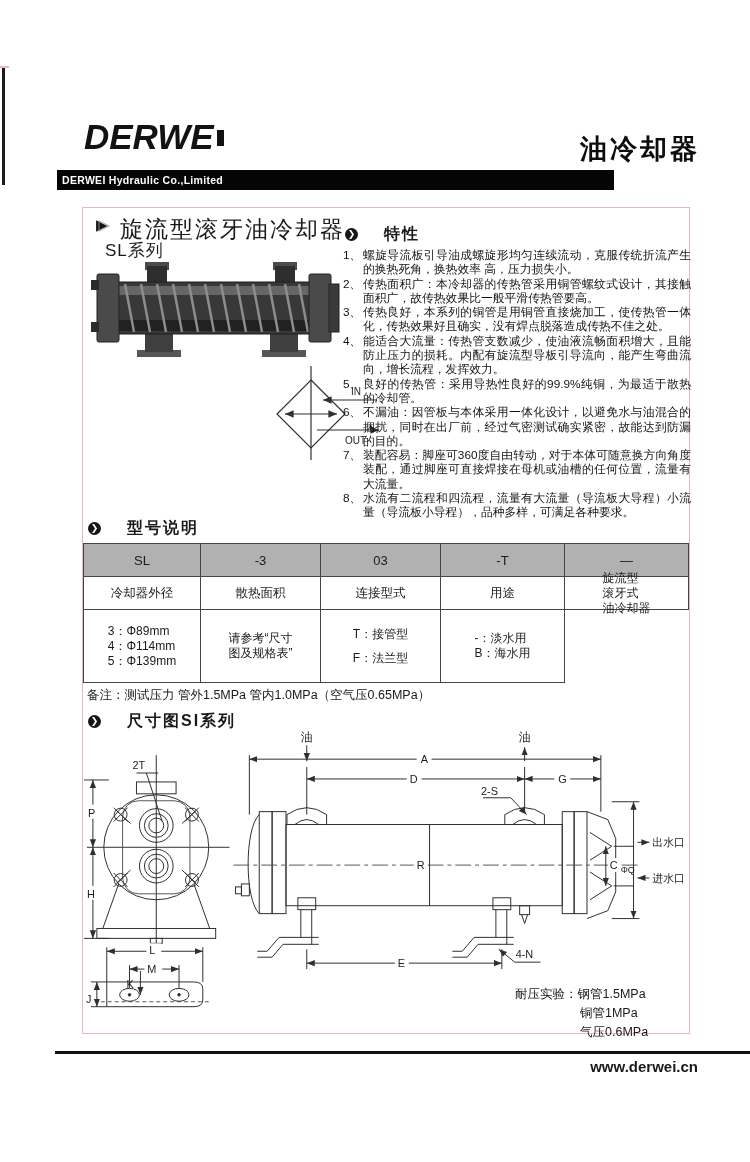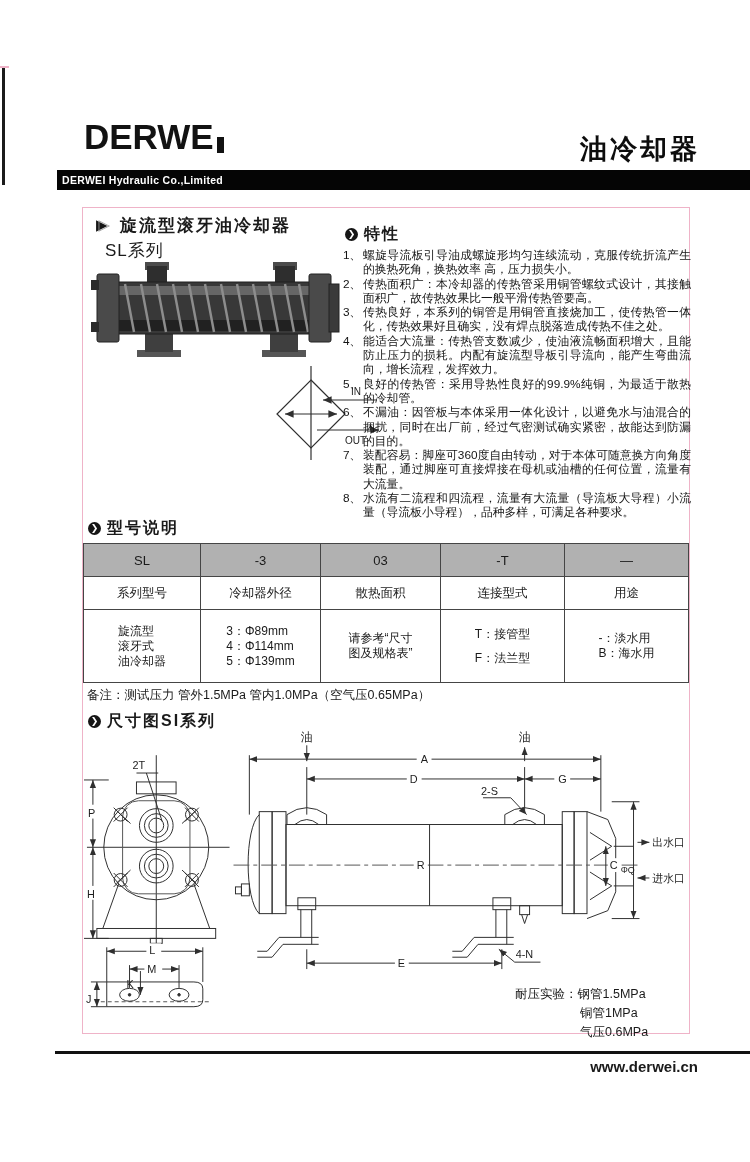--- a/index.html
+++ b/index.html
@@ -3,44 +3,44 @@
 <meta charset="utf-8">
 <style>
   * { margin:0; padding:0; box-sizing:border-box; }
   html,body { background:#e9e9e9; }
   body { font-family:"Liberation Sans","DejaVu Sans",sans-serif; color:#1a1a1a; }
   .page { position:relative; width:750px; height:1162px; background:#ffffff; margin:0 auto; overflow:hidden; }
 
   
   .corner-tick { position:absolute; left:0; top:66px; width:9px; height:2px; background:#efb3c8; }
   .left-bar { position:absolute; left:2px; top:68px; width:3px; height:117px; background:#1b1b1b; }
-  .logo { position:absolute; left:84px; top:119px; display:flex; align-items:flex-end; }
+  .logo { position:absolute; left:84px; top:119px; display:flex; align-items:center;font-style:italic; }
   .logo .word { font-size:35px; font-weight:bold; letter-spacing:0; color:#121212; line-height:1; }
   .logo .i-glyph { display:inline-block; width:7px; margin-left:3px; margin-bottom:1px; }
   .logo .i-dot { width:7px; height:7px; background:#e31e24; }
   .logo .i-stem { width:7px; height:16px; background:#121212; margin-top:4px; }
   .page-title { position:absolute; right:50px; top:131px; font-size:27px; font-weight:bold; letter-spacing:3px; color:#0d0d0d; }
-  .company-bar { position:absolute; left:57px; top:170px; width:693px; height:20px; background:#050505; color:#fff;
+  .company-bar { position:absolute; left:57px; top:170px; width:557px; height:20px; background:#050505; color:#fff;
                  font-size:10.5px; font-weight:bold; line-height:20px; padding-left:5px; letter-spacing:.3px; }
 
   
   .frame { position:absolute; left:82px; top:207px; width:608px; height:827px; border:1px solid #efb3c8; }
 
   .sec-arrow { position:absolute; left:13px; top:8px; font-size:15px; color:#161616; }
   .sec-arrow .ghost { color:#9a9a9a; margin-left:-9px; }
-  .prod-title-1 { position:absolute; left:37px; top:6px; font-size:17px; font-weight:bold; letter-spacing:2px; }
+  .prod-title-1 { position:absolute; left:37px; top:6px; font-size:23px; font-weight:normal; letter-spacing:2px; }
   .prod-title-2 { position:absolute; left:22px; top:31px; font-size:17px; letter-spacing:1px; }
 
   .photo-svg { position:absolute; left:6px; top:50px; }
   .symbol-svg { position:absolute; left:176px; top:150px; }
 
   .sec-head { position:absolute; display:flex; align-items:center; gap:6px; }
   .circle-icon { width:13px; height:13px; border-radius:50%; background:#161616; color:#fff; font-size:9px;
                  line-height:13px; text-align:center; flex:none; }
-  .sec-head .h-txt { font-size:16px; font-weight:bold; letter-spacing:2px; }
+  .sec-head .h-txt { font-size:16px; font-weight:bold; letter-spacing:2px;margin-left:20px; }
   .features-head { left:262px; top:16px; }
   .model-head { left:5px; top:310px; }
   .dim-head { left:5px; top:503px; }
 
   .features-list { position:absolute; left:260px; top:40px; width:348px; font-size:11.8px; line-height:14.3px; color:#141414; }
   .feat { display:flex; }
   .feat .n { width:20px; flex:none; }
   .feat .t { flex:1; text-align:justify; }
 
   .mtable { position:absolute; left:0; top:335px; display:grid;
@@ -186,21 +186,20 @@
       <span class="h-txt">型号说明</span>
     </div>
 
     <div class="mtable">
       <div class="hdr">SL</div>
       <div class="hdr">-3</div>
       <div class="hdr">03</div>
       <div class="hdr">-T</div>
       <div class="hdr">—</div>
 
-      <div class="lbl">系列型号</div>
       <div class="lbl">冷却器外径</div>
       <div class="lbl">散热面积</div>
       <div class="lbl">连接型式</div>
       <div class="lbl">用途</div>
 
       <div class="dtl">
         <div class="left">
           <div>旋流型</div>
           <div>滚牙式</div>
           <div>油冷却器</div>

